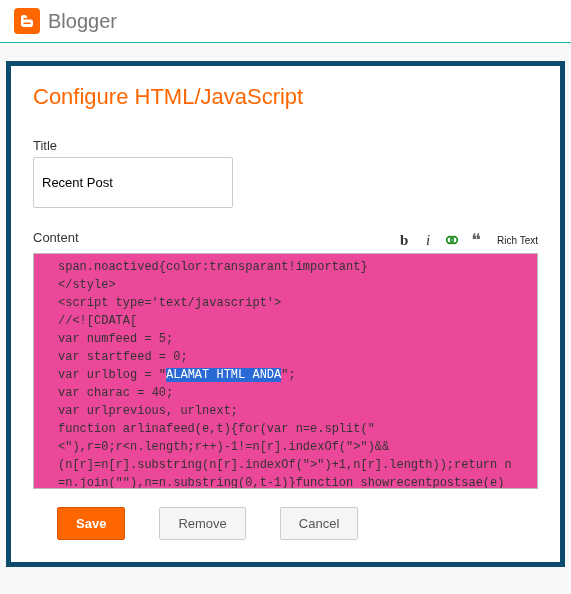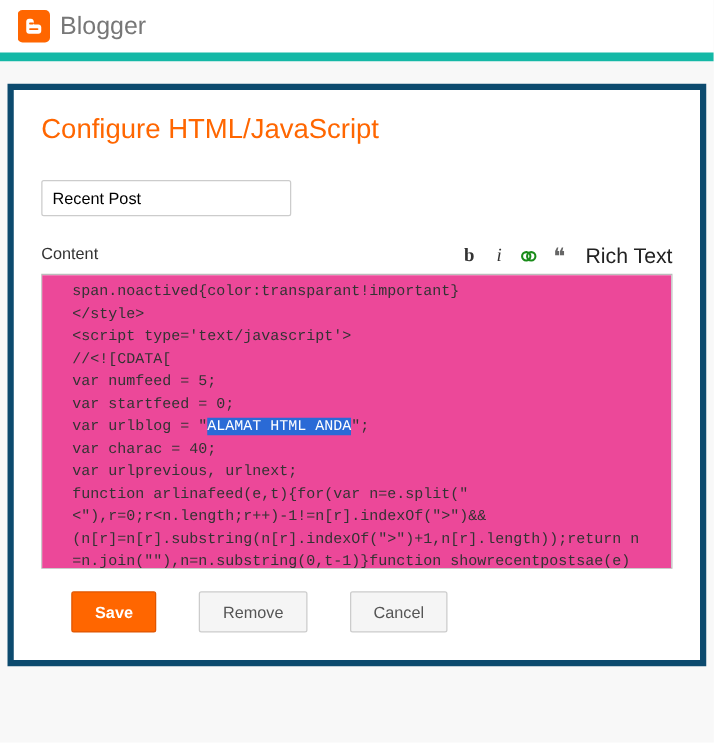--- a/index.html
+++ b/index.html
@@ -1,32 +1,32 @@
 <!DOCTYPE html>
 <html><head>
 <meta charset="utf-8">
 <style>
 * { margin: 0; padding: 0; box-sizing: border-box; }
 body { font-family: Arial, sans-serif; background: #f8f8f8; width: 571px; }
-.header { background: #fff; border-bottom: 7px solid #14b8a6; padding: 8px 14px; display: flex; align-items: center; }
+.header { background: #fff; border-bottom: 1px solid #14b8a6; padding: 8px 14px; display: flex; align-items: center; }
 .logo-box { width: 26px; height: 26px; background: #ff6600; border-radius: 4px; display: flex; align-items: center; justify-content: center; margin-right: 8px; }
 .logo-box svg { width: 18px; height: 18px; }
 .brand { font-size: 20px; color: #777; font-weight: 500; }
 .panel { background: #fff; margin: 18px 6px 6px 6px; padding: 18px 22px 22px 22px; border: 5px solid #0c4a6e; }
 .page-title { color: #ff6600; font-size: 22px; font-weight: 400; margin-bottom: 28px; }
 .field-label { font-size: 13px; color: #333; margin-bottom: 4px; }
-.title-input { width: 200px; padding: 6px 8px; border: 1px solid #ccc; font-size: 13px; border-radius: 2px; }
-.content-header { display: flex; justify-content: space-between; align-items: flex-start; margin-top: 22px; margin-bottom: 4px; }
+.title-input { width: 200px; padding: 17px 8px; border: 1px solid #ccc; font-size: 13px; border-radius: 2px; }
+.content-header { display: flex; justify-content: space-between; align-items: flex-end; margin-top: 22px; margin-bottom: 4px; }
 .toolbar { display: flex; align-items: center; gap: 6px; }
 .tool { width: 18px; height: 18px; display: inline-flex; align-items: center; justify-content: center; font-size: 15px; cursor: pointer; color: #333; }
 .tool-bold { font-weight: 900; font-family: Georgia, serif; }
 .tool-italic { font-style: italic; font-family: Georgia, serif; }
 .tool-quote { font-size: 18px; color: #666; font-family: Georgia, serif; }
 .tool-link { font-size: 16px; }
-.richtext { font-size: 17px; color: #222; margin-left: 6px; cursor: pointer; }
+.richtext { font-size: 10px; color: #222; margin-left: 6px; cursor: pointer; }
 .content-box { width: 100%; height: 236px; border: 1px solid #bbb; padding: 4px 24px; font-family: Consolas, 'Courier New', monospace; font-size: 12px; line-height: 1.5; color: #333; overflow-y: auto; white-space: pre-wrap; word-break: break-all; background: #ec4899; }
 .content-box .hl { background: #2a6ad6; color: #fff; }
 .content-box .underline { }
 .buttons { margin-top: 18px; display: flex; gap: 10px; }
 .btn { padding: 8px 18px; font-size: 13px; border: 1px solid #ccc; background: #f5f5f5; color: #555; cursor: pointer; border-radius: 2px; margin-left: 24px; }
 .btn-primary { background: #ff6600; border-color: #e05500; color: #fff; font-weight: bold; }
 </style>
 </head>
 <body>
 
@@ -35,20 +35,21 @@
     <svg viewBox="0 0 24 24" fill="#fff">
         <path d="M14 10h-1c-.6 0-1-.4-1-1V7c0-1.7-1.3-3-3-3H7C5.3 4 4 5.3 4 7v10c0 1.7 1.3 3 3 3h10c1.7 0 3-1.3 3-3v-4c0-1.7-1.3-3-3-3h-3zM8 8h3c.6 0 1 .4 1 1s-.4 1-1 1H8c-.6 0-1-.4-1-1s.4-1 1-1zm8 8H8c-.6 0-1-.4-1-1s.4-1 1-1h8c.6 0 1 .4 1 1s-.4 1-1 1z"></path>
       </svg>
   </div>
   <span class="brand">Blogger</span>
 </div>
 
 <div class="panel">
   <h1 class="page-title">Configure HTML/JavaScript</h1>
 
+  <div class="field-label">Title</div>
   <input class="title-input" type="text" value="Recent Post" style="">
 
   <div class="content-header">
     <div class="field-label">Content</div>
     <div class="toolbar">
       <span class="tool tool-bold">b</span>
       <span class="tool tool-italic">i</span>
       <span class="tool tool-link">
         <svg width="16" height="16" viewBox="0 0 24 24" fill="none" stroke="#1a8c1a" stroke-width="2.5">
             <circle cx="9" cy="12" r="5"></circle>

